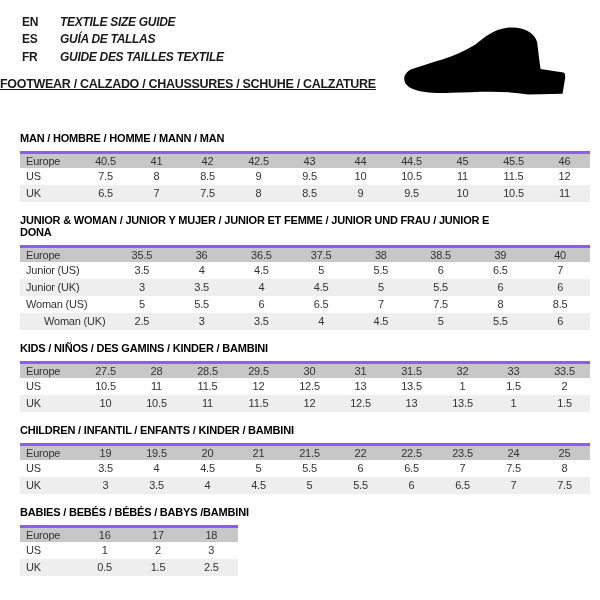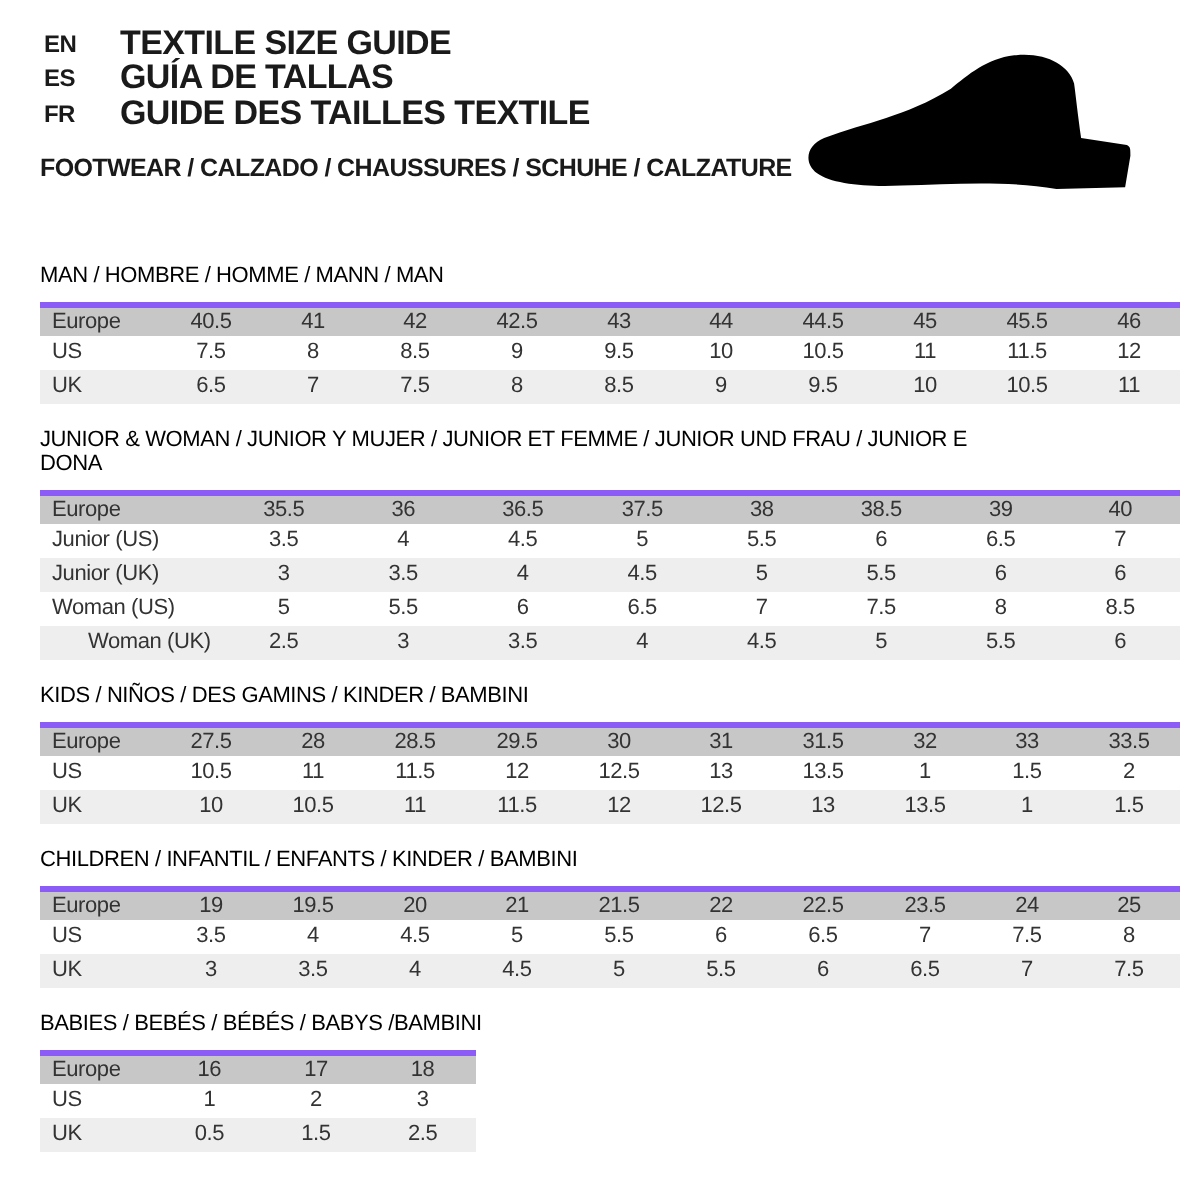--- a/index.html
+++ b/index.html
@@ -10,39 +10,39 @@
     color:#1a1a1a;
   }
   .page { position:relative; width:508px; height:600px; }
 
   
   .lang-block { padding:13px 0 0 22px; }
   .lang-row { display:flex; height:17.5px; align-items:center; }
   .lang-code {
     width:38px; font-weight:700; font-size:12px; letter-spacing:-0.3px;
   }
-  .lang-label { font-weight:700; font-size:17px; letter-spacing:-0.3px; }
+  .lang-label { font-weight:700; font-size:12px; letter-spacing:-0.3px;font-style:italic; }
 
   .footwear-title {
-    margin-top:11px; padding-left:20px;
-    font-weight:700; font-size:12.5px; letter-spacing:-0.3px;
+    margin-top:11px; 
+    font-weight:700; font-size:12.5px; letter-spacing:-0.3px;text-decoration:underline;
   }
 
   
   .shoe-wrap {
     position:absolute; top:18px; left:388px; width:196px; height:88px;
   }
   .shoe-wrap svg { width:100%; height:100%; }
 
   
   .tables { padding-left:20px; }
   .section { margin-top:12px; }
   .section:first-child { margin-top:41px; }
   .section-title {
-    font-weight:400; font-size:11px; letter-spacing:-0.2px;
+    font-weight:700; font-size:11px; letter-spacing:-0.2px;
     color:#000; margin-bottom:7px;
   }
   .tbl { }
   .trow {
     display:flex; height:17px; align-items:center;
     font-size:11px; letter-spacing:-0.2px; color:#333;
   }
   .trow.hdr { background:#c7c7c7; border-top:3px solid #8b5cf6; }
   .trow.alt { background:#eeeeee; }
   .trow.plain { background:#ffffff; }

